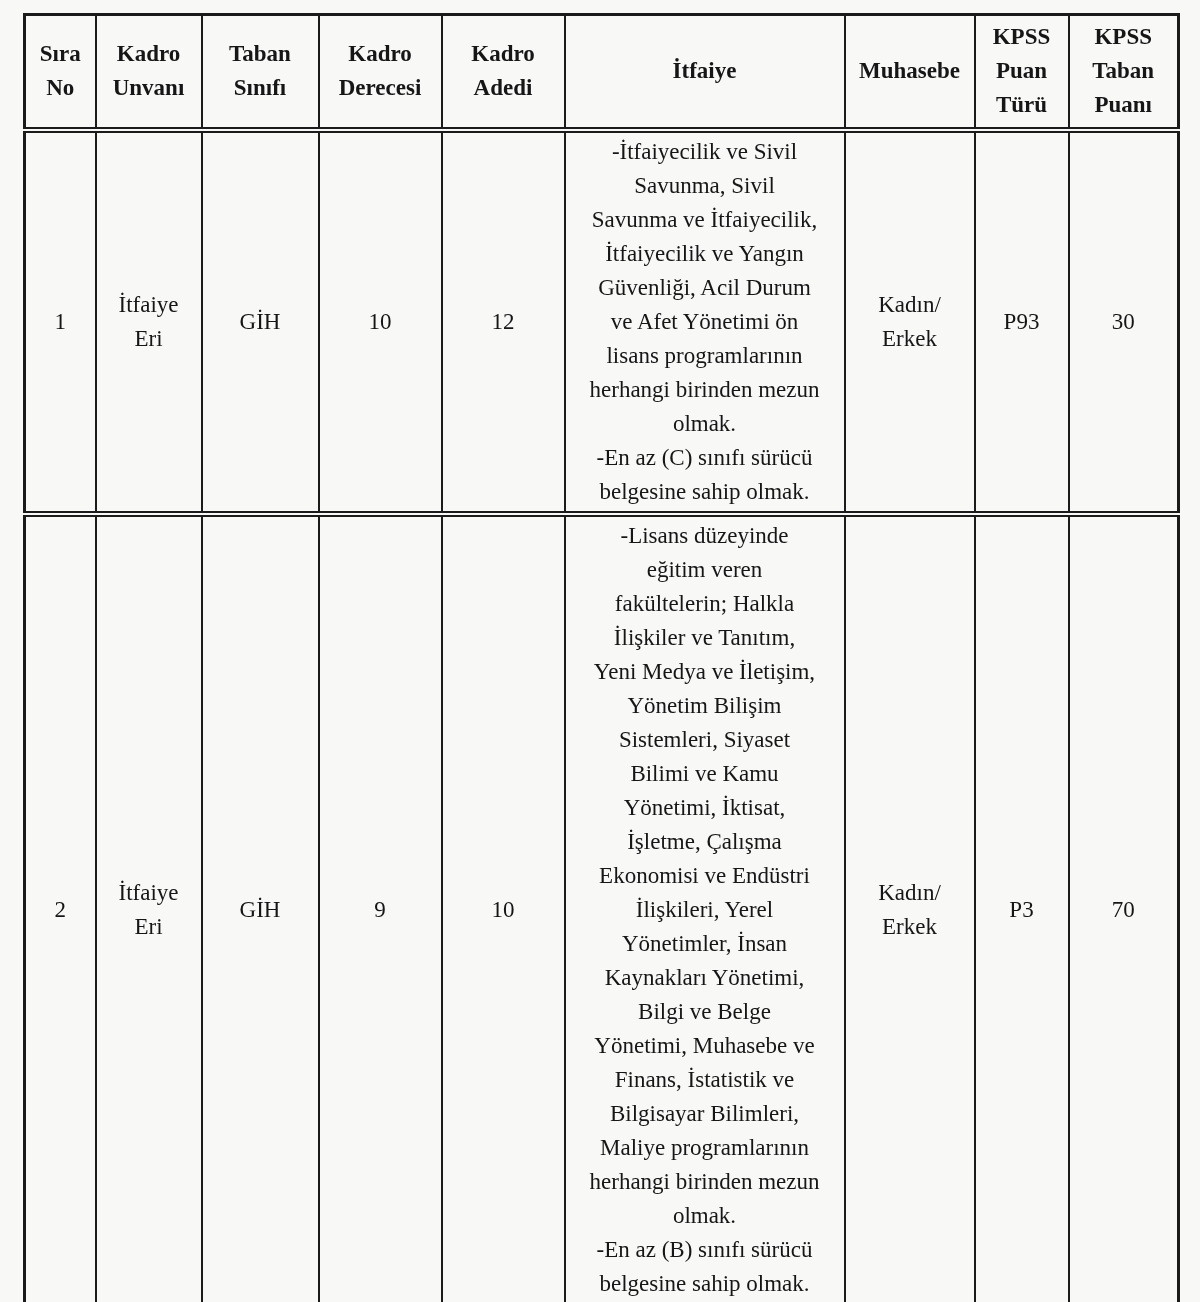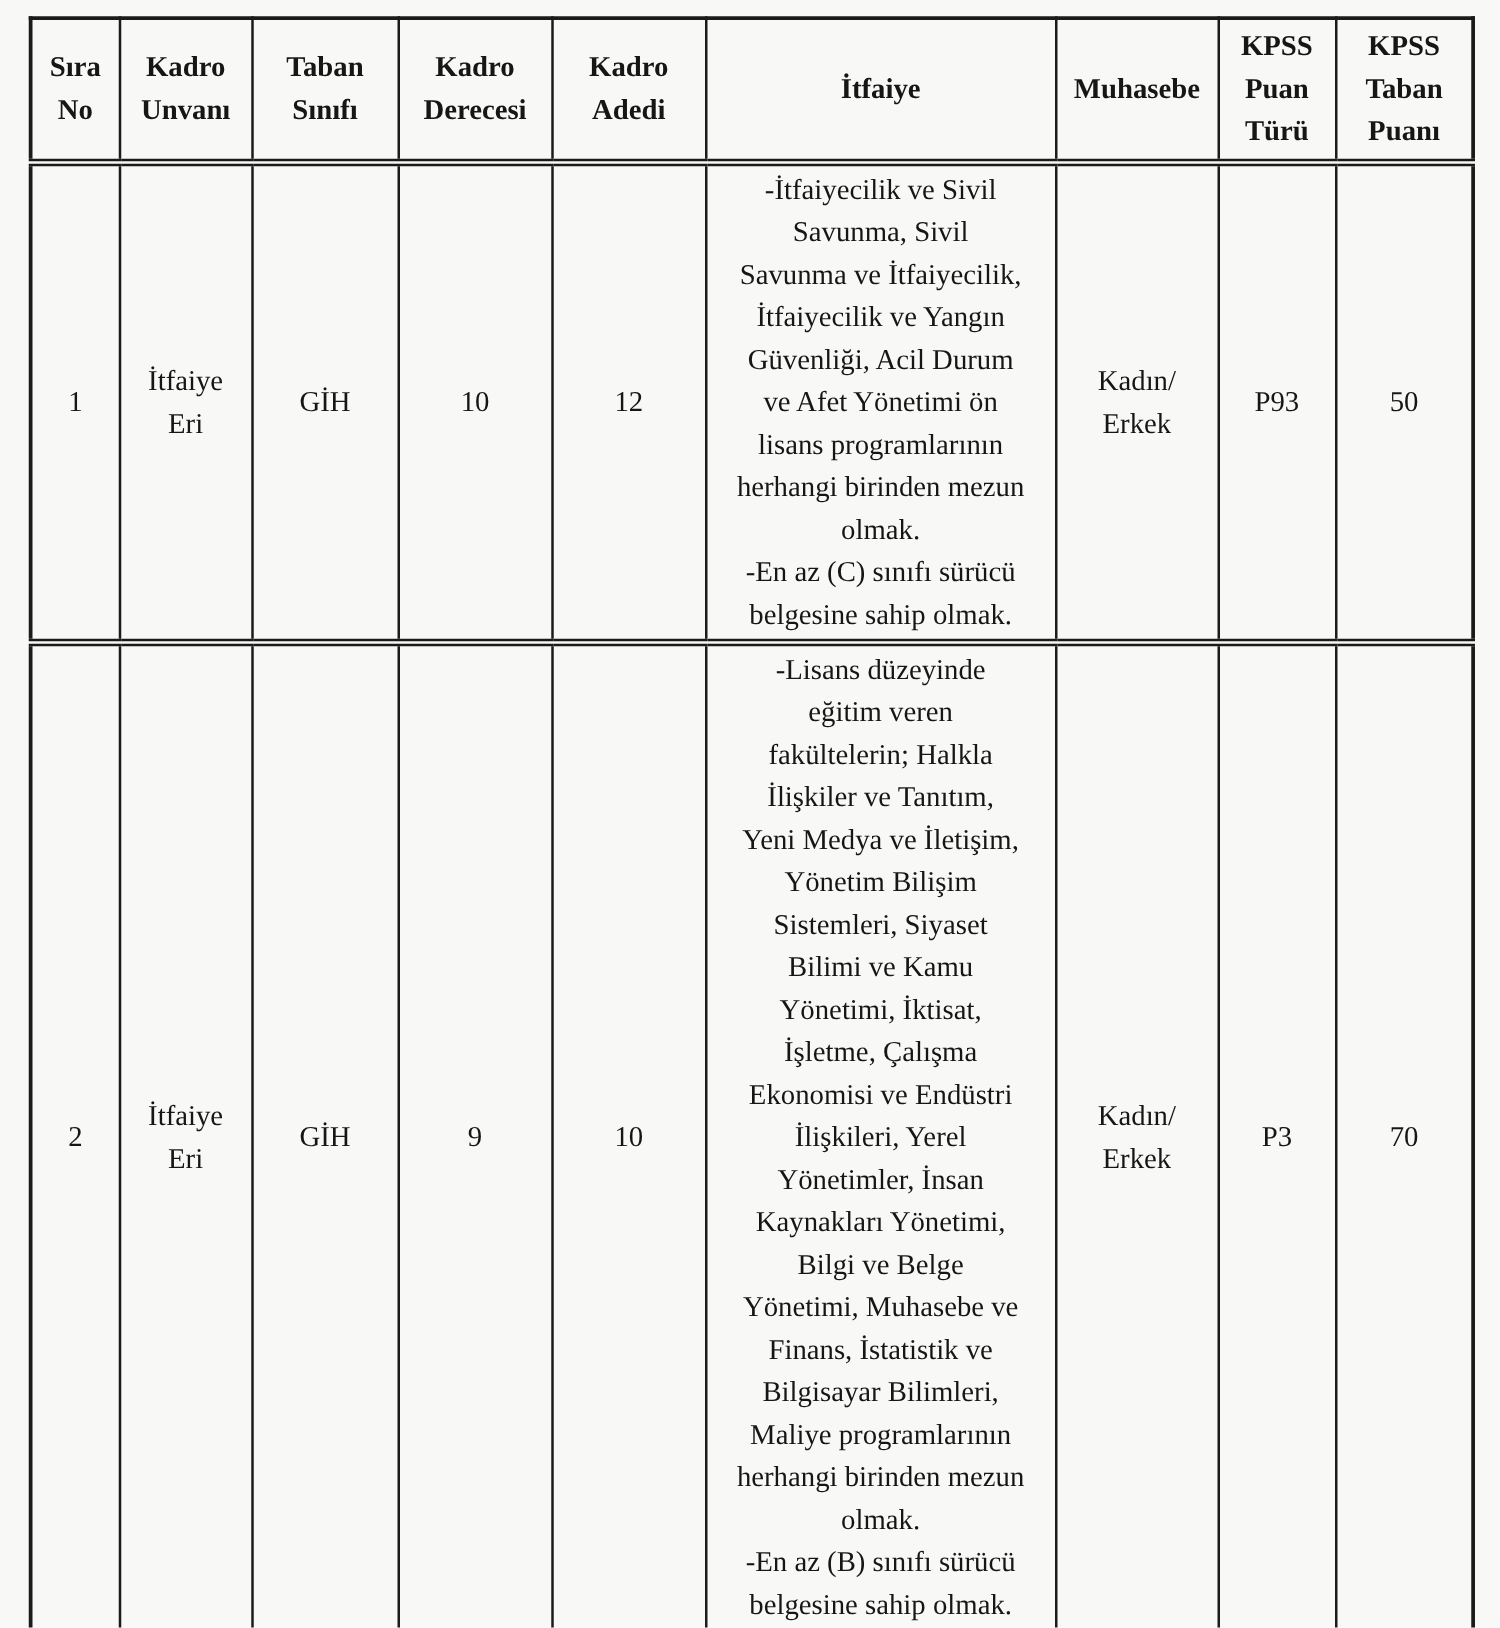--- a/index.html
+++ b/index.html
@@ -113,21 +113,21 @@
 Güvenliği, Acil Durum
 ve Afet Yönetimi ön
 lisans programlarının
 herhangi birinden mezun
 olmak.
 -En az (C) sınıfı sürücü
 belgesine sahip olmak.</td>
         <td>Kadın/
 Erkek</td>
         <td>P93</td>
-        <td>50</td>
+        <td>30</td>
       </tr>
       <tr>
         <td>2</td>
         <td>İtfaiye
 Eri</td>
         <td>GİH</td>
         <td>9</td>
         <td>10</td>
         <td class="qual">-Lisans düzeyinde
 eğitim veren

